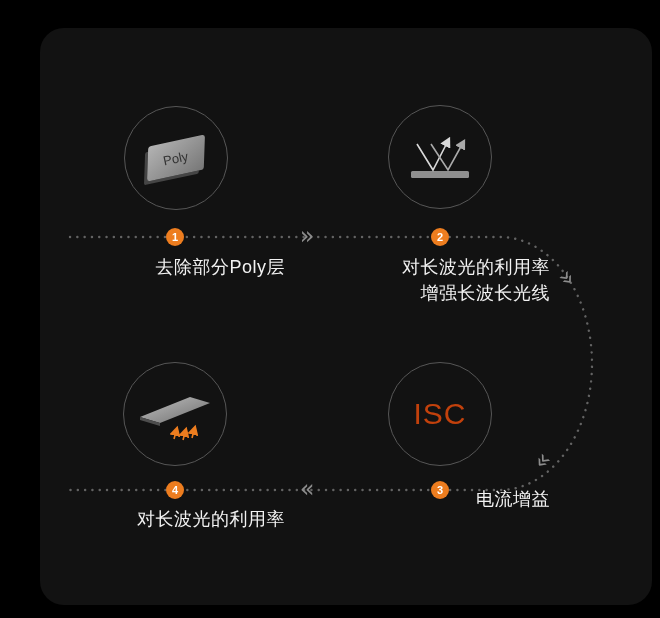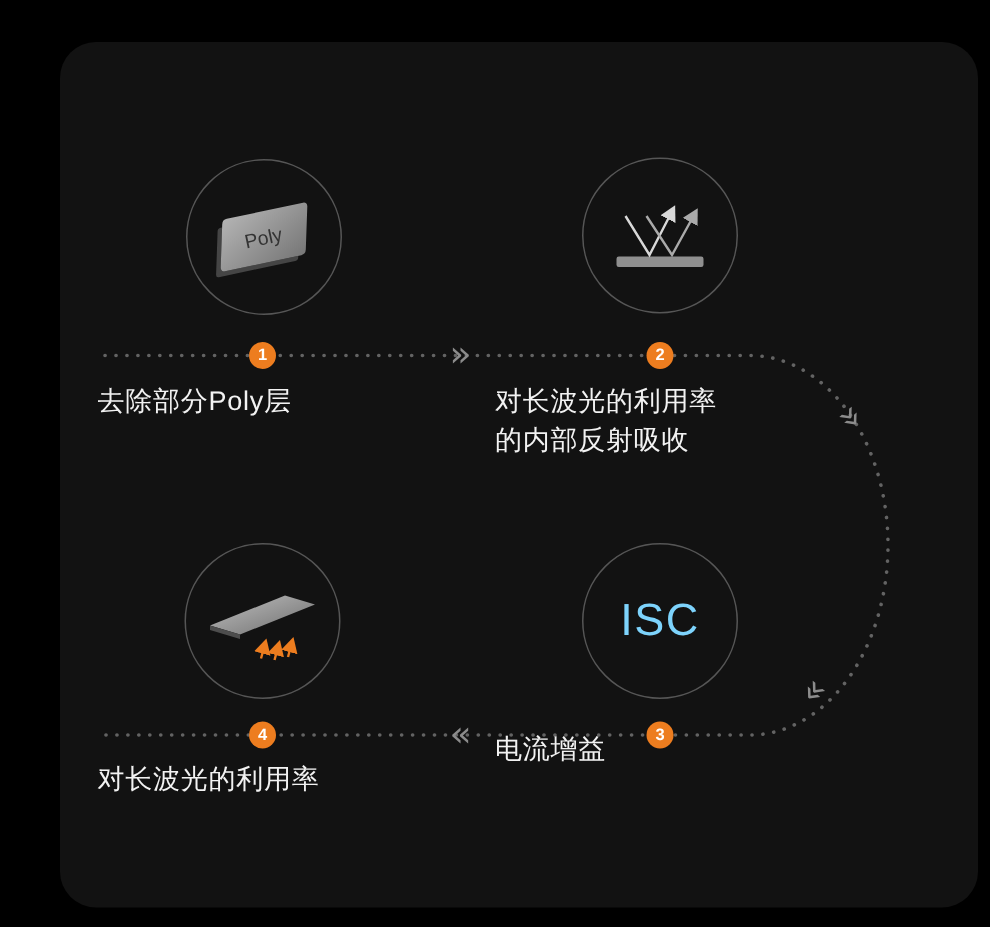--- a/index.html
+++ b/index.html
@@ -15,31 +15,31 @@
           font-family:"DejaVu Sans",sans-serif; letter-spacing:-2px;
           transform:translate(-50%,-50%) rotate(var(--rot,0deg)); user-select:none; }
 
   .node { position:absolute; width:104px; height:104px; border:1px solid #565656;
           border-radius:50%; display:flex; align-items:center; justify-content:center; }
 
   .badge { position:absolute; width:18px; height:18px; border-radius:50%;
            background:#ED7D1F; color:#fff; font-size:11px; line-height:18px;
            text-align:center; font-weight:bold; }
 
-  .label { position:absolute; width:220px; text-align:left; color:#F2F2F2;
+  .label { position:absolute; width:220px; text-align:right; color:#F2F2F2;
            font-size:18px; line-height:26px; letter-spacing:0.5px; }
 
   .poly-slab { width:58px; height:34px; border-radius:3px;
                background:linear-gradient(145deg,#b3b3b3,#777777);
                transform:rotate(-12deg) skewX(-14deg);
                box-shadow:-4px 4px 0 -1px #454545;
                display:flex; align-items:center; justify-content:center; }
   .poly-text { transform:skewX(14deg); color:#333; font-size:13px; }
 
-  .isc-text { color:#7dd3fc; font-size:30px; letter-spacing:1px; }
+  .isc-text { color:#c2410c; font-size:30px; letter-spacing:1px; }
 </style>
 </head>
 <body>
 
 <div class="stage">
   <div class="panel">
 
     <svg class="flow" width="612" height="577" viewBox="0 0 612 577">
       <path d="M30 209 H460 A92 126.5 0 0 1 460 462 H30" fill="none" stroke="#636363" stroke-width="2.4" stroke-linecap="round" stroke-dasharray="0.1 7.2"></path>
     </svg>
@@ -70,21 +70,21 @@
           </marker>
         </defs>
         <rect x="3" y="39" width="58" height="7" rx="1.5" fill="#8f8f8f"></rect>
         <polyline points="9,12 25,38 41,7" fill="none" stroke="#d8d8d8" stroke-width="1.6" marker-end="url(#ah1)"></polyline>
         <polyline points="23,12 40,38 56,9" fill="none" stroke="#aaaaaa" stroke-width="1.6" marker-end="url(#ah2)"></polyline>
       </svg>
     </div>
     <div class="badge" style="left:391px; top:200px;">2</div>
     <div class="label" style="left:290px; top:226px;">
       <div>对长波光的利用率</div>
-      <div>的内部反射吸收</div>
+      <div>增强长波长光线</div>
     </div>
 
     <div class="node" style="left:348px; top:334px;">
       <span class="isc-text">ISC</span>
     </div>
     <div class="badge" style="left:391px; top:453px;">3</div>
     <div class="label" style="left:290px; top:458px;">
       <div>电流增益</div>
     </div>
 

